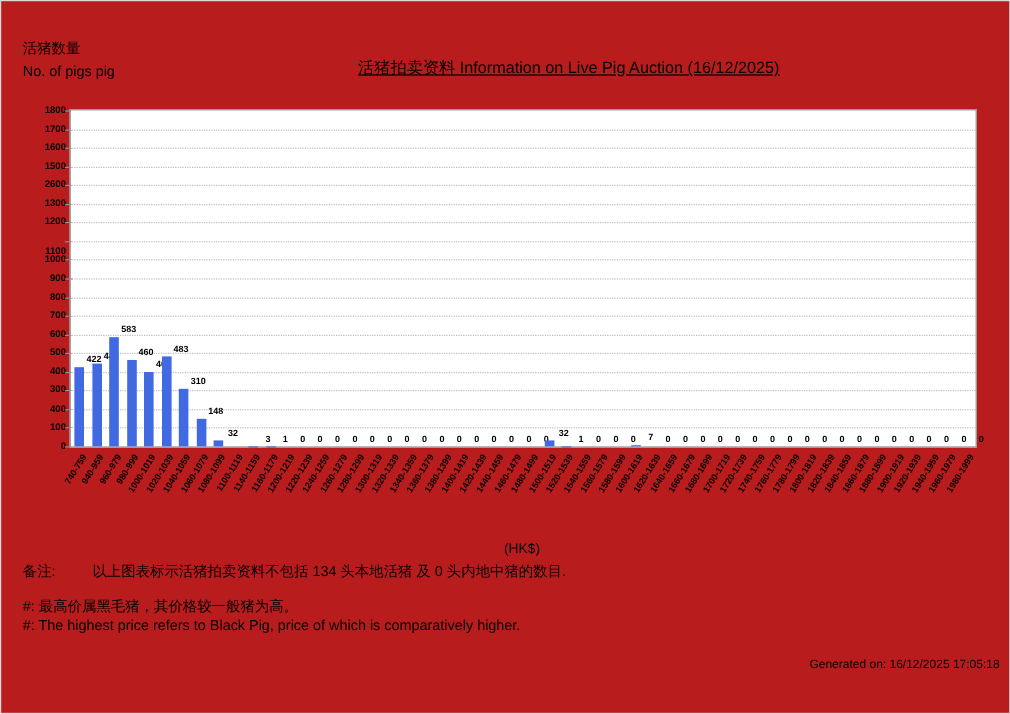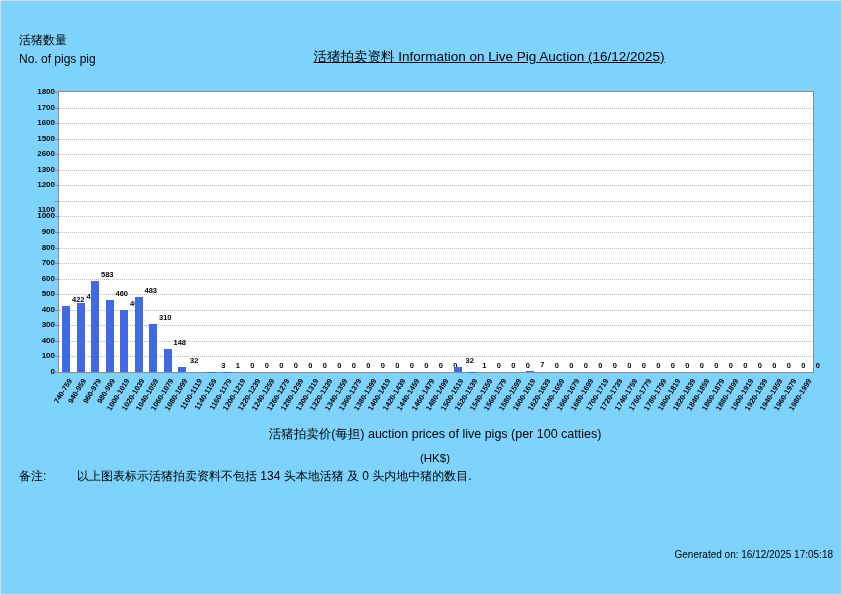--- a/index.html
+++ b/index.html
@@ -1,23 +1,23 @@
 <!DOCTYPE html>
 <html><head>
 <meta charset="utf-8">
 <style>
   html,body{margin:0;padding:0;background:#ffffff;}
   .page{
-    position:relative;width:842px;height:595px;background:#7dd3fc;
+    position:relative;width:842px;height:595px;background:#b91c1c;
     font-family:"Liberation Sans", sans-serif;color:#000;
     border:1px solid #d9d9d9;box-sizing:border-box;overflow:hidden;
   }
   .yaxis-title{position:absolute;left:18px;top:30px;font-size:12px;line-height:19px;}
   .chart-title{
-    position:absolute;left:168px;width:640px;top:47px;text-align:center;
+    position:absolute;left:153px;width:640px;top:47px;text-align:center;
     font-size:13.5px;text-decoration:underline;white-space:nowrap;
   }
   .chart{position:absolute;left:57px;top:90px;}
   #plot{
     position:relative;width:754px;height:280px;
     border:1px solid #8c8c8c;box-sizing:content-box;overflow:visible;background:#ffffff;
   }
   .gridline{position:absolute;left:0;width:100%;height:0;border-top:1px dotted #bdbdbd;}
   .ytick-label{position:absolute;right:758px;width:44px;text-align:right;font-size:8px;font-weight:600;}
   .ytick-mark{position:absolute;left:-5px;width:5px;height:1px;background:#8c8c8c;}
@@ -359,24 +359,25 @@
         </div>
         <div class="xtick" style="right: 21.75px; top: 285px;">1960-1979</div>
         <div class="cell" style="left: 739.5px; width: 14.5px;">
           <div class="bar" style="height: 0px; background: rgb(65, 105, 225);"></div>
           <div class="bar-label" style="bottom: 2px;">0</div>
         </div>
         <div class="xtick" style="right: 7.25px; top: 285px;">1980-1999</div>
       </div>
   </div>
 
-  <div class="xaxis-title">活猪拍卖价(每担) auction prices of live pigs (per 100 catties)</div>
   <div class="xaxis-unit">(HK$)</div>
 
   <div class="remarks">
     <div>
       <span class="remark-label">备注:</span><span>以上图表标示活猪拍卖资料不包括 134 头本地活猪 及 0 头内地中猪的数目.</span>
     </div>
+    <div class="note-block">#: 最高价属黑毛猪，其价格较一般猪为高。</div>
+    <div>#: The highest price refers to Black Pig, price of which is comparatively higher.</div>
   </div>
 
   <div class="generated">Generated on: 16/12/2025 17:05:18</div>
 
 </div>
 
 </body></html>

